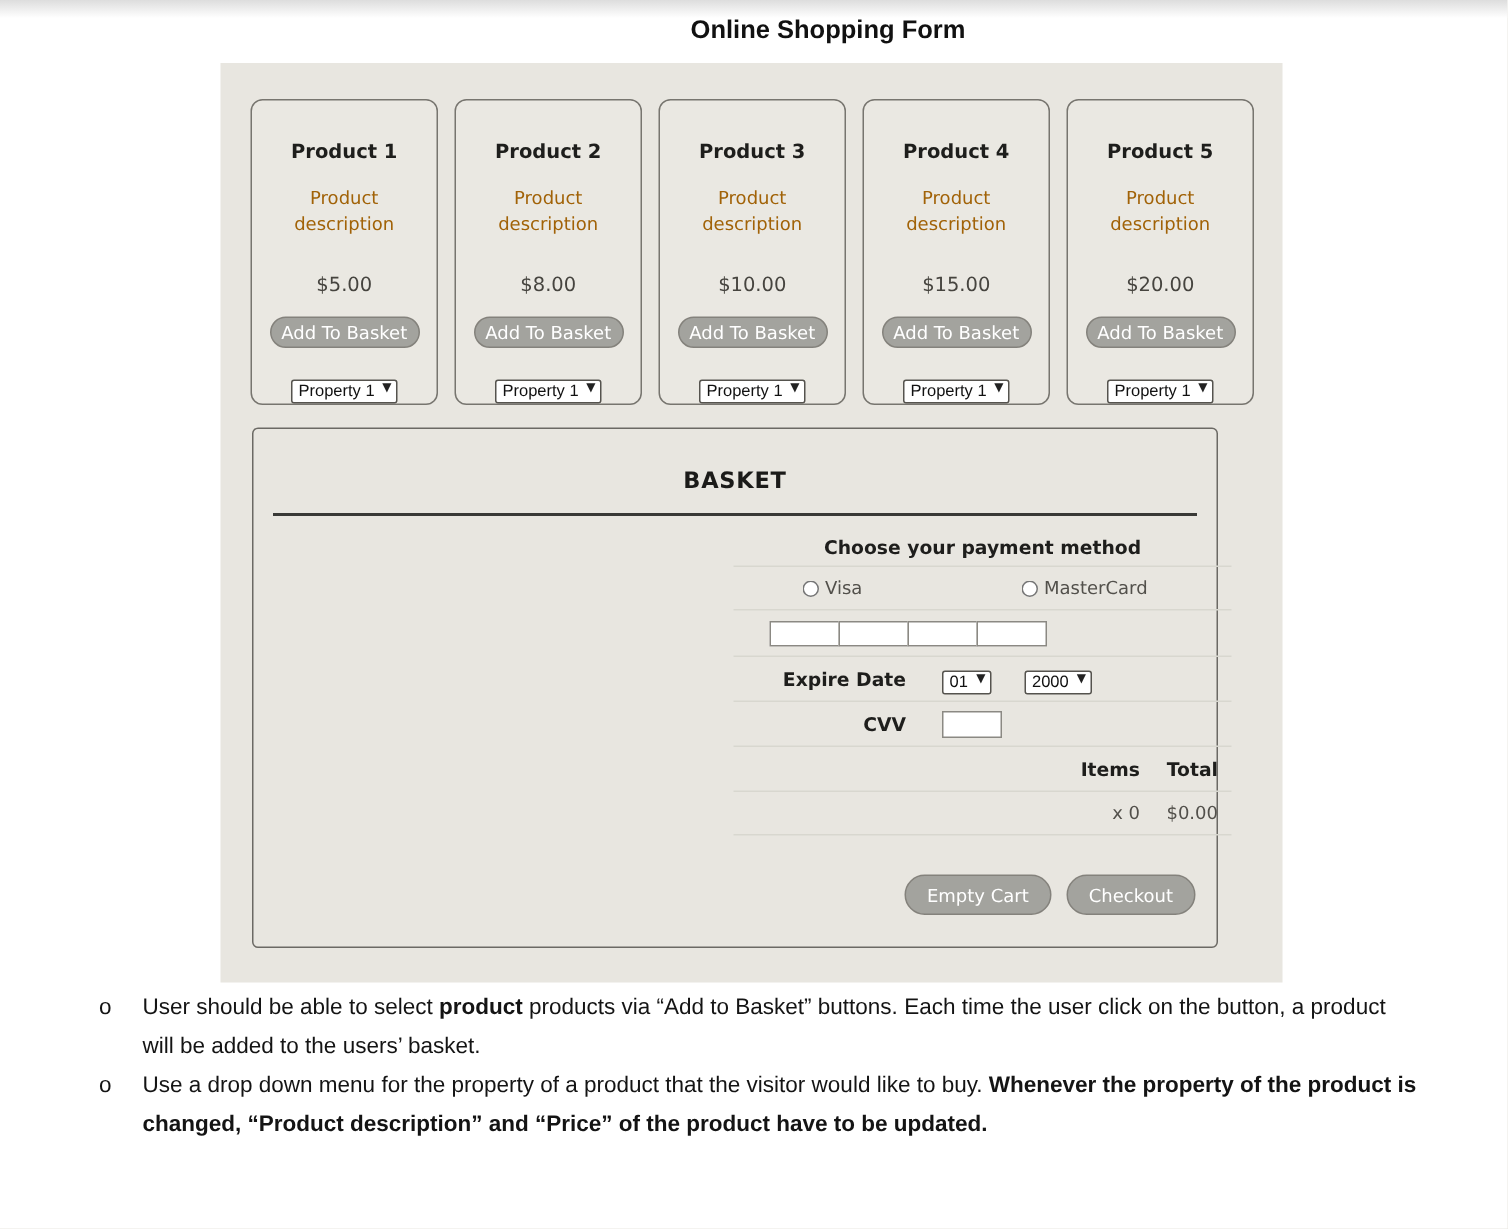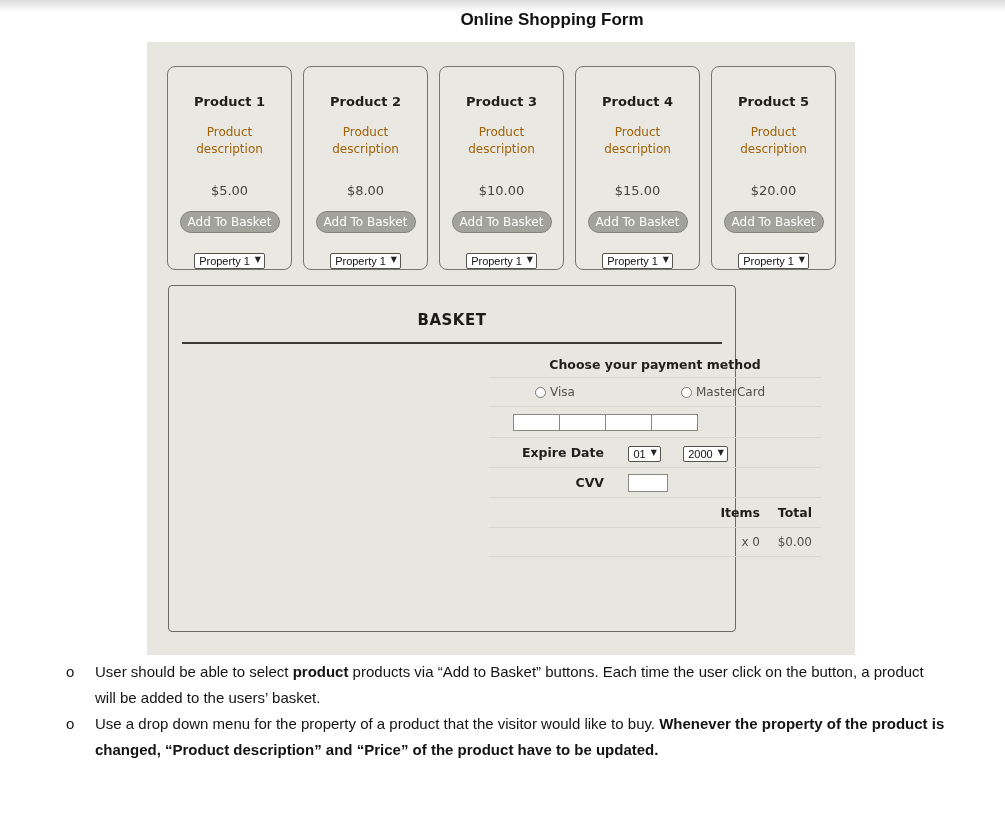--- a/index.html
+++ b/index.html
@@ -22,24 +22,24 @@
   .card-desc{margin-top:15px;width:90px;text-align:center;font-size:12px;line-height:17px;color:#a16207;}
   .card-price{margin-top:25px;font-size:13px;color:#46443f;}
   .pill-btn{margin-top:13px;width:100px;height:27px;border-radius:14px;
     background:#a3a39e;border:1px solid #84827c;color:#ffffff;font-size:12px;
     font-family:"DejaVu Sans",sans-serif;cursor:pointer;}
   .select-wrap{position:relative;display:inline-block;}
   .select-wrap .chev{position:absolute;right:4px;top:50%;transform:translateY(-58%);
     font-size:8px;color:#222;pointer-events:none;}
   select{appearance:none;-webkit-appearance:none;background:#ffffff;border:1px solid #55534e;
     border-radius:2px;font-size:11px;font-family:"Liberation Sans",sans-serif;color:#111;
-    padding:1px 14px 1px 4px;text-align:center;}
+    padding:1px 14px 1px 4px;}
   .card .select-wrap{margin-top:17px;}
   
-  .basket{position:absolute;left:21px;top:243px;width:568px;height:347px;
+  .basket{position:absolute;left:21px;top:243px;width:644px;height:347px;
     border:1px solid #6b6964;border-radius:4px;box-sizing:border-box;
     font-family:"DejaVu Sans",sans-serif;}
   .basket-title{margin-top:25px;text-align:center;font-size:15px;font-weight:bold;
     letter-spacing:0.5px;color:#1b1b19;}
   .basket-rule{position:absolute;left:13px;right:13px;top:56px;border-top:2px solid #39393
 6;}
   .basket-rule{border-top:2px solid #393936;}
   .pay-form{position:absolute;left:320px;top:66px;width:332px;}
   .prow{box-sizing:border-box;border-bottom:1px solid #d8d7cf;display:flex;align-items:center;position:relative;}
   .prow.heading{height:26px;justify-content:center;font-size:12.5px;font-weight:bold;color:#1e1e1c;}
@@ -152,20 +152,24 @@
       <div class="prow sumhead">
         <span class="col-items">Items</span>
         <span class="col-total">Total</span>
       </div>
       <div class="prow sumvals">
         <span class="col-items">x 0</span>
         <span class="col-total">$0.00</span>
       </div>
     </div>
 
+    <div class="basket-buttons">
+      <button class="pill-btn">Empty Cart</button>
+      <button class="pill-btn">Checkout</button>
+    </div>
   </div>
 </div>
 
 <div class="notes">
   <div class="note">
     <span class="bullet">o</span>
     <p><span>User should be able to select </span><b>product</b><span> products via “Add to Basket” buttons. Each time the user click on the button, a product will be added to the users’ basket.</span></p>
   </div>
   <div class="note">
     <span class="bullet">o</span>

